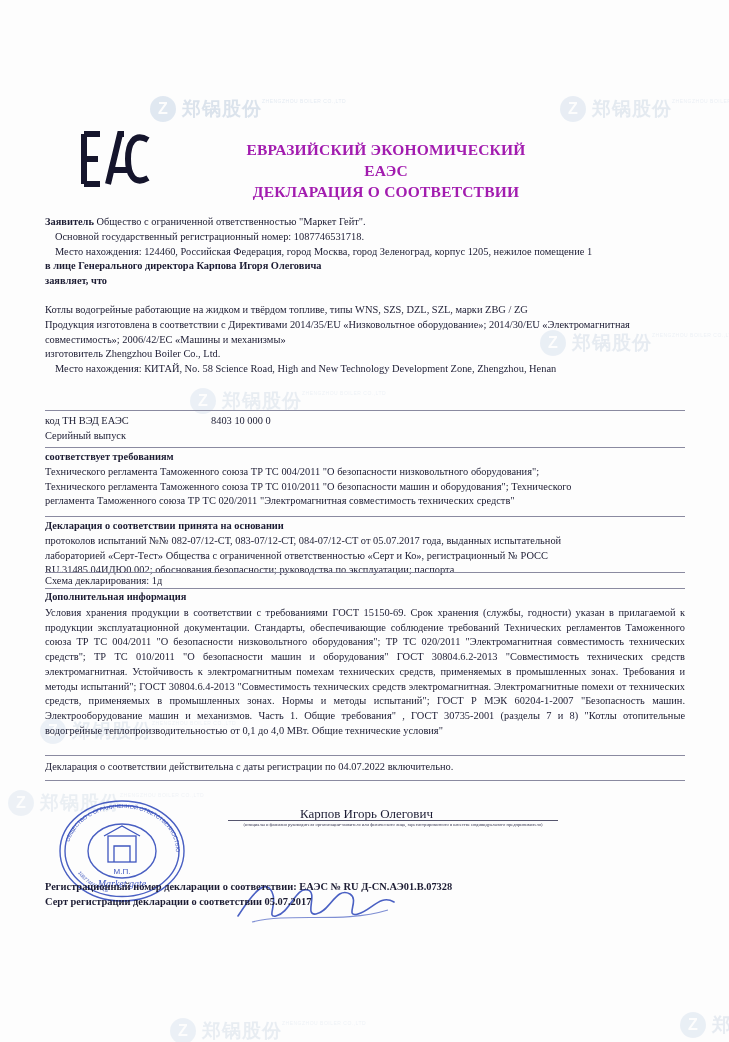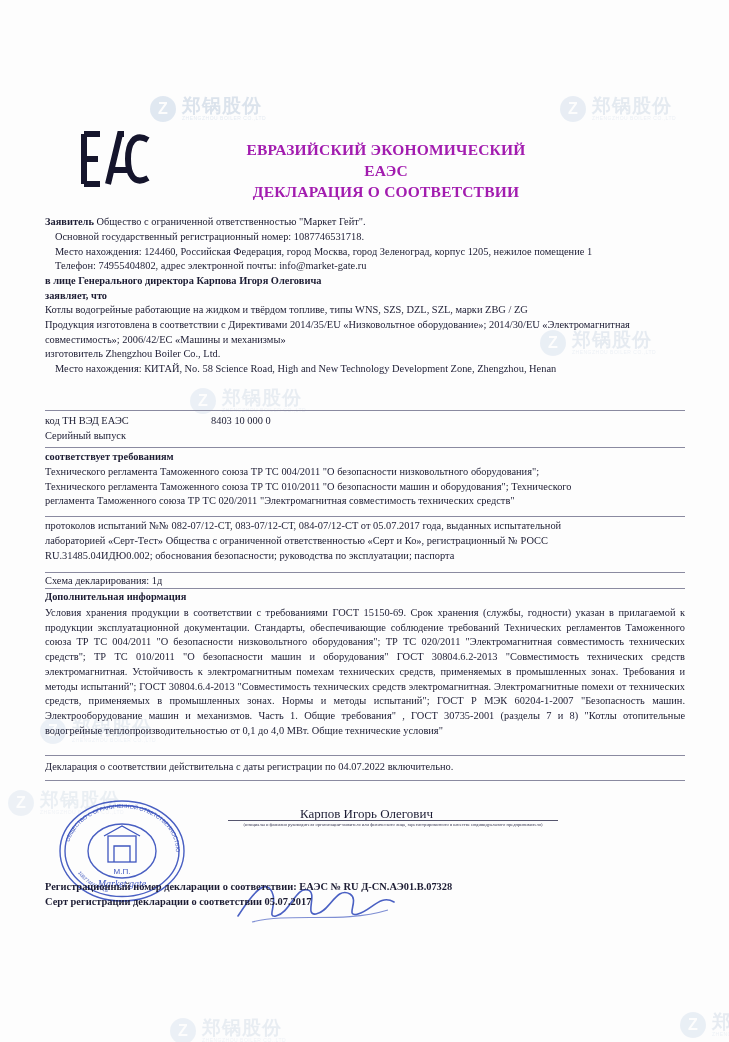--- a/index.html
+++ b/index.html
@@ -35,21 +35,21 @@
     display:flex;align-items:center;justify-content:center;
     font-family:"Liberation Sans", sans-serif;
   }
   .wm-cn{
     font-size:19px;font-weight:bold;color:#8fa8c6;letter-spacing:1px;
   }
   .wm-sub{
     font-size:5px;color:#a9bed6;letter-spacing:.5px;
     font-family:"Liberation Sans", sans-serif;
   }
-  .wm-stack{display:flex;flex-direction:column;line-height:1.05;}
+  .wm-stack{display:flex;flex-direction:row;line-height:1.05;text-align:right;}
   
   .eac{
     position:absolute;left:78px;top:130px;
     width:72px;height:58px;
   }
   .eac svg{display:block;}
   .title{
     position:absolute;left:196px;top:140px;width:380px;
     text-align:center;
     font-family:"Liberation Serif", serif;
@@ -192,21 +192,20 @@
     <div>ДЕКЛАРАЦИЯ О СООТВЕТСТВИИ</div>
   </div>
 
   <div class="blk" style="top:215px;">
     <div>
       <b>Заявитель</b>
       <span>Общество с ограниченной ответственностью "Маркет Гейт".</span>
     </div>
     <div class="ind">Основной государственный регистрационный номер: 1087746531718.</div>
     <div class="ind">Место нахождения: 124460, Российская Федерация, город Москва, город Зеленоград, корпус 1205, нежилое помещение 1</div>
-    <div class="ind">Телефон: 74955404802, адрес электронной почты: info@market-gate.ru</div>
     <div><b>в лице Генерального директора Карпова Игоря Олеговича</b></div>
     <div><b>заявляет, что</b></div>
   </div>
 
   <div class="blk" style="top:303px;">
     <div>Котлы водогрейные работающие на жидком и твёрдом топливе, типы WNS, SZS, DZL, SZL, марки ZBG / ZG</div>
     <div>Продукция изготовлена в соответствии с Директивами 2014/35/EU «Низковольтное оборудование»; 2014/30/EU «Электромагнитная совместимость»; 2006/42/EC «Машины и механизмы»</div>
     <div>
       <span>изготовитель</span>
       <span>Zhengzhou Boiler Co., Ltd.</span>
@@ -226,20 +225,21 @@
 
   <div class="blk" style="top:450px;">
     <div><b>соответствует требованиям</b></div>
     <div>Технического регламента Таможенного союза ТР ТС 004/2011 "О безопасности низковольтного оборудования";</div>
     <div>Технического регламента Таможенного союза ТР ТС 010/2011 "О безопасности машин и оборудования"; Технического</div>
     <div>регламента Таможенного союза ТР ТС 020/2011 "Электромагнитная совместимость технических средств"</div>
   </div>
   <div class="hr" style="top:516px;"></div>
 
   <div class="blk" style="top:519px;">
+    <div><b>Декларация о соответствии принята на основании</b></div>
     <div>протоколов испытаний №№ 082-07/12-СТ, 083-07/12-СТ, 084-07/12-СТ от 05.07.2017 года, выданных испытательной</div>
     <div>лабораторией «Серт-Тест» Общества с ограниченной ответственностью «Серт и Ко», регистрационный № РОСС</div>
     <div>RU.31485.04ИДЮ0.002; обоснования безопасности; руководства по эксплуатации; паспорта</div>
   </div>
   <div class="hr" style="top:572px;"></div>
   <div class="blk" style="top:574px;">
     <div>Схема декларирования: 1д</div>
   </div>
   <div class="hr" style="top:588px;"></div>
 

